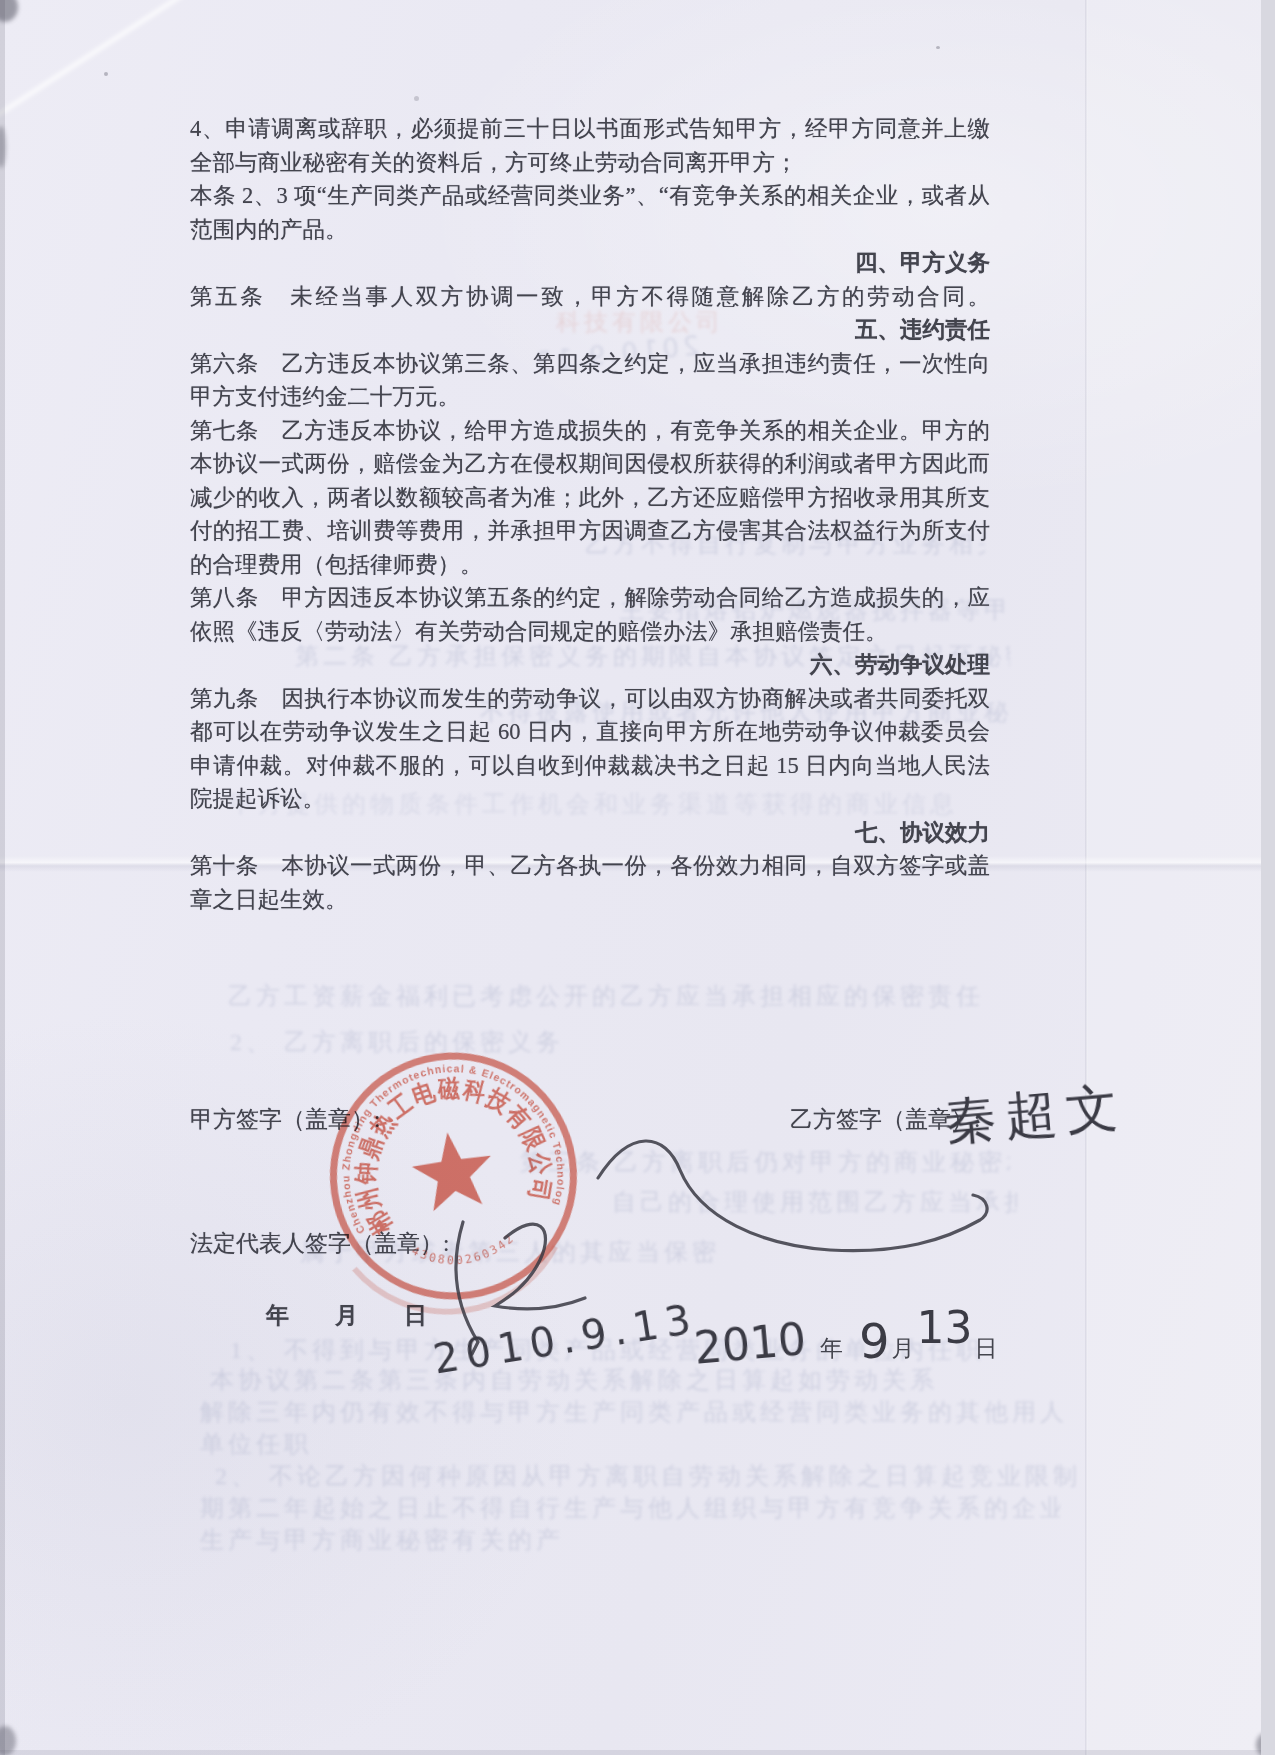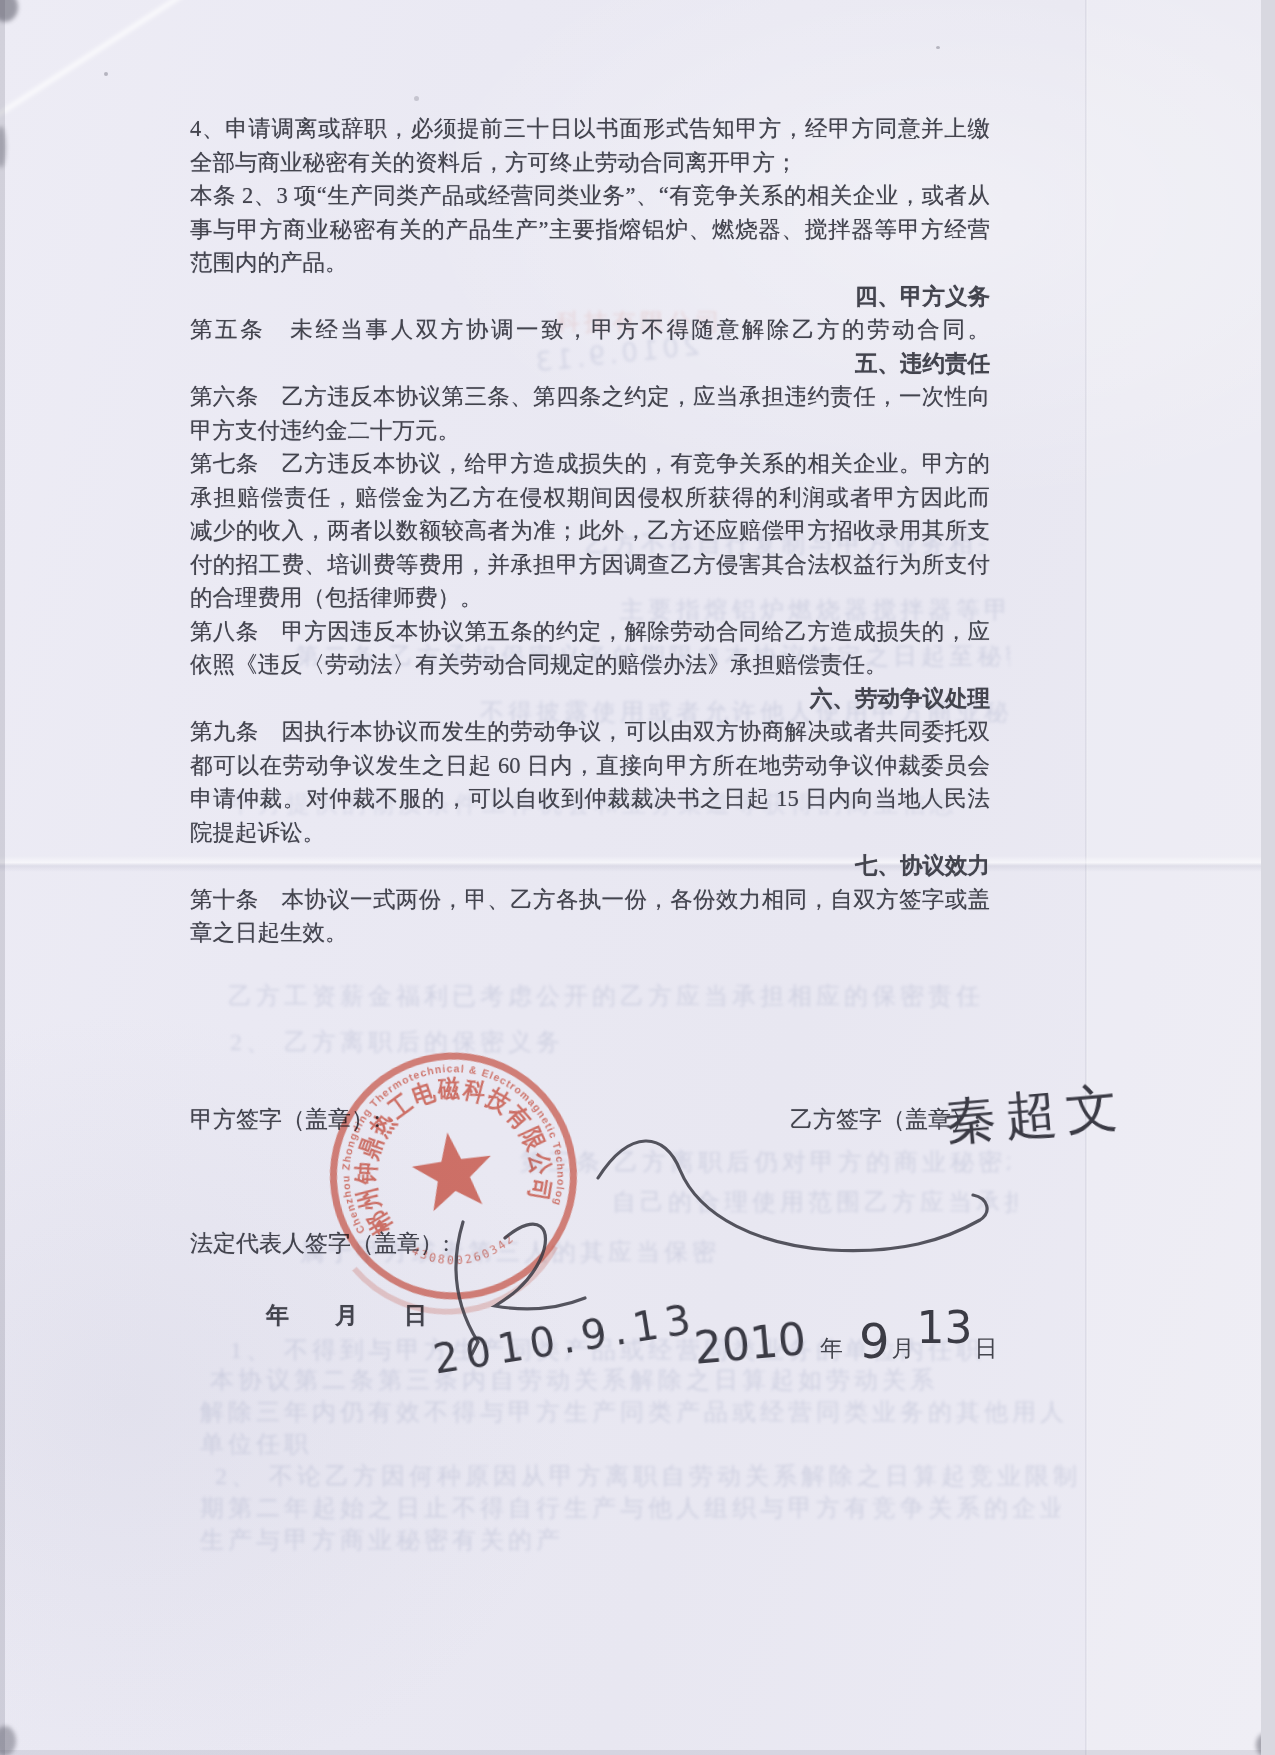--- a/index.html
+++ b/index.html
@@ -100,29 +100,28 @@
       <span class="bleed" style="left: 215px; top: 1460px; width: 870px;">2、 不论乙方因何种原因从甲方离职自劳动关系解除之日算起竞业限制</span>
       <span class="bleed" style="left: 200px; top: 1492px; width: 860px;">期第二年起始之日止不得自行生产与他人组织与甲方有竞争关系的企业</span>
       <span class="bleed" style="left: 200px; top: 1524px; width: 360px;">生产与甲方商业秘密有关的产品</span>
     </div>
 
   <div class="doc">
 
   <p class="full">4、申请调离或辞职，必须提前三十日以书面形式告知甲方，经甲方同意并上缴</p>
       <p class="short">全部与商业秘密有关的资料后，方可终止劳动合同离开甲方；</p>
       <p class="full">本条 2、3 项“生产同类产品或经营同类业务”、“有竞争关系的相关企业，或者从</p>
-      <p class="full">事与甲方商业秘密有关的产品生产”主要指熔铝炉、燃烧器、搅拌器等甲方经营</p>
       <p class="short">范围内的产品。</p>
       <p class="h">四、甲方义务</p>
       <p class="full">第五条　未经当事人双方协调一致，甲方不得随意解除乙方的劳动合同。</p>
       <p class="h">五、违约责任</p>
       <p class="full">第六条　乙方违反本协议第三条、第四条之约定，应当承担违约责任，一次性向</p>
       <p class="short">甲方支付违约金二十万元。</p>
       <p class="full">第七条　乙方违反本协议，给甲方造成损失的，有竞争关系的相关企业。甲方的</p>
-      <p class="full">承担赔偿责任，赔偿金为乙方在侵权期间因侵权所获得的利润或者甲方因此而</p>
+      <p class="full">本协议一式两份，赔偿金为乙方在侵权期间因侵权所获得的利润或者甲方因此而</p>
       <p class="full">减少的收入，两者以数额较高者为准；此外，乙方还应赔偿甲方招收录用其所支</p>
       <p class="full">付的招工费、培训费等费用，并承担甲方因调查乙方侵害其合法权益行为所支付</p>
       <p class="short">的合理费用（包括律师费）。</p>
       <p class="full">第八条　甲方因违反本协议第五条的约定，解除劳动合同给乙方造成损失的，应</p>
       <p class="short">依照《违反〈劳动法〉有关劳动合同规定的赔偿办法》承担赔偿责任。</p>
       <p class="h">六、劳动争议处理</p>
       <p class="full">第九条　因执行本协议而发生的劳动争议，可以由双方协商解决或者共同委托双</p>
       <p class="full">都可以在劳动争议发生之日起 60 日内，直接向甲方所在地劳动争议仲裁委员会</p>
       <p class="full">申请仲裁。对仲裁不服的，可以自收到仲裁裁决书之日起 15 日内向当地人民法</p>
       <p class="short">院提起诉讼。</p>

